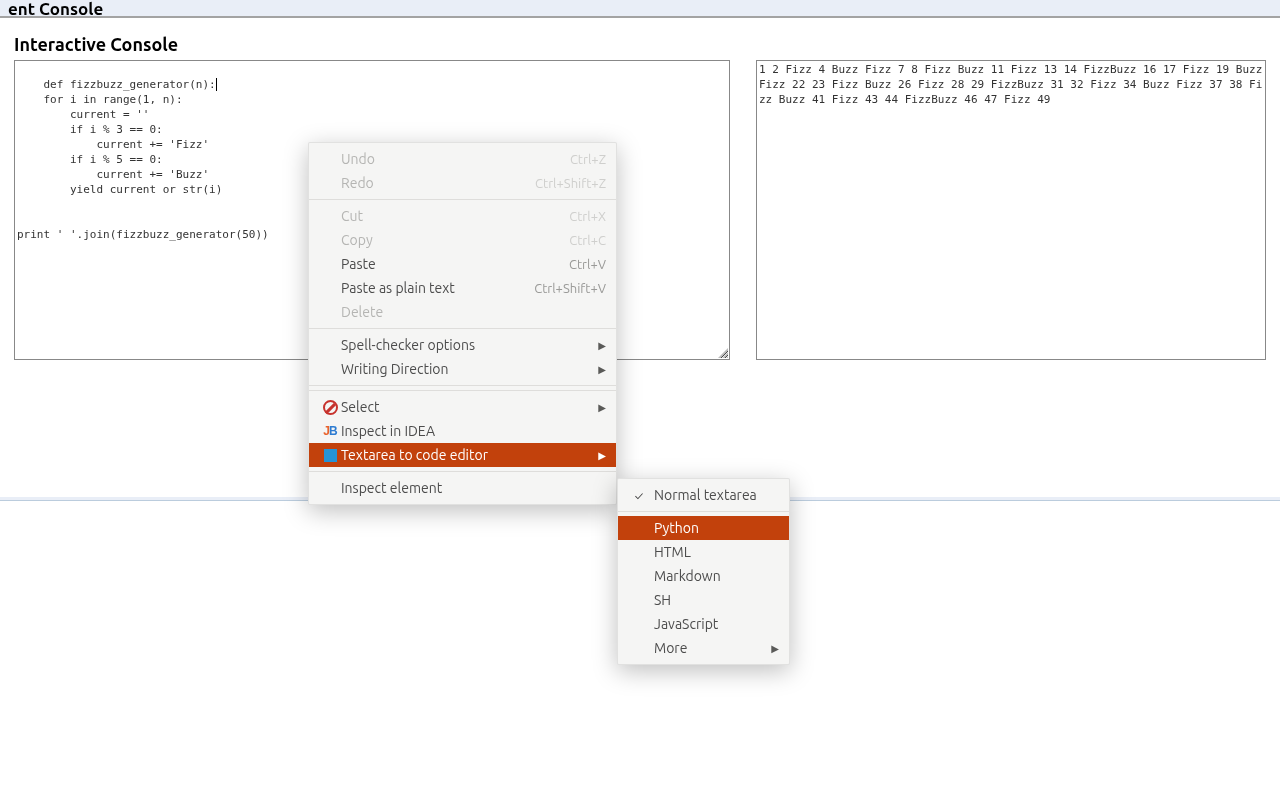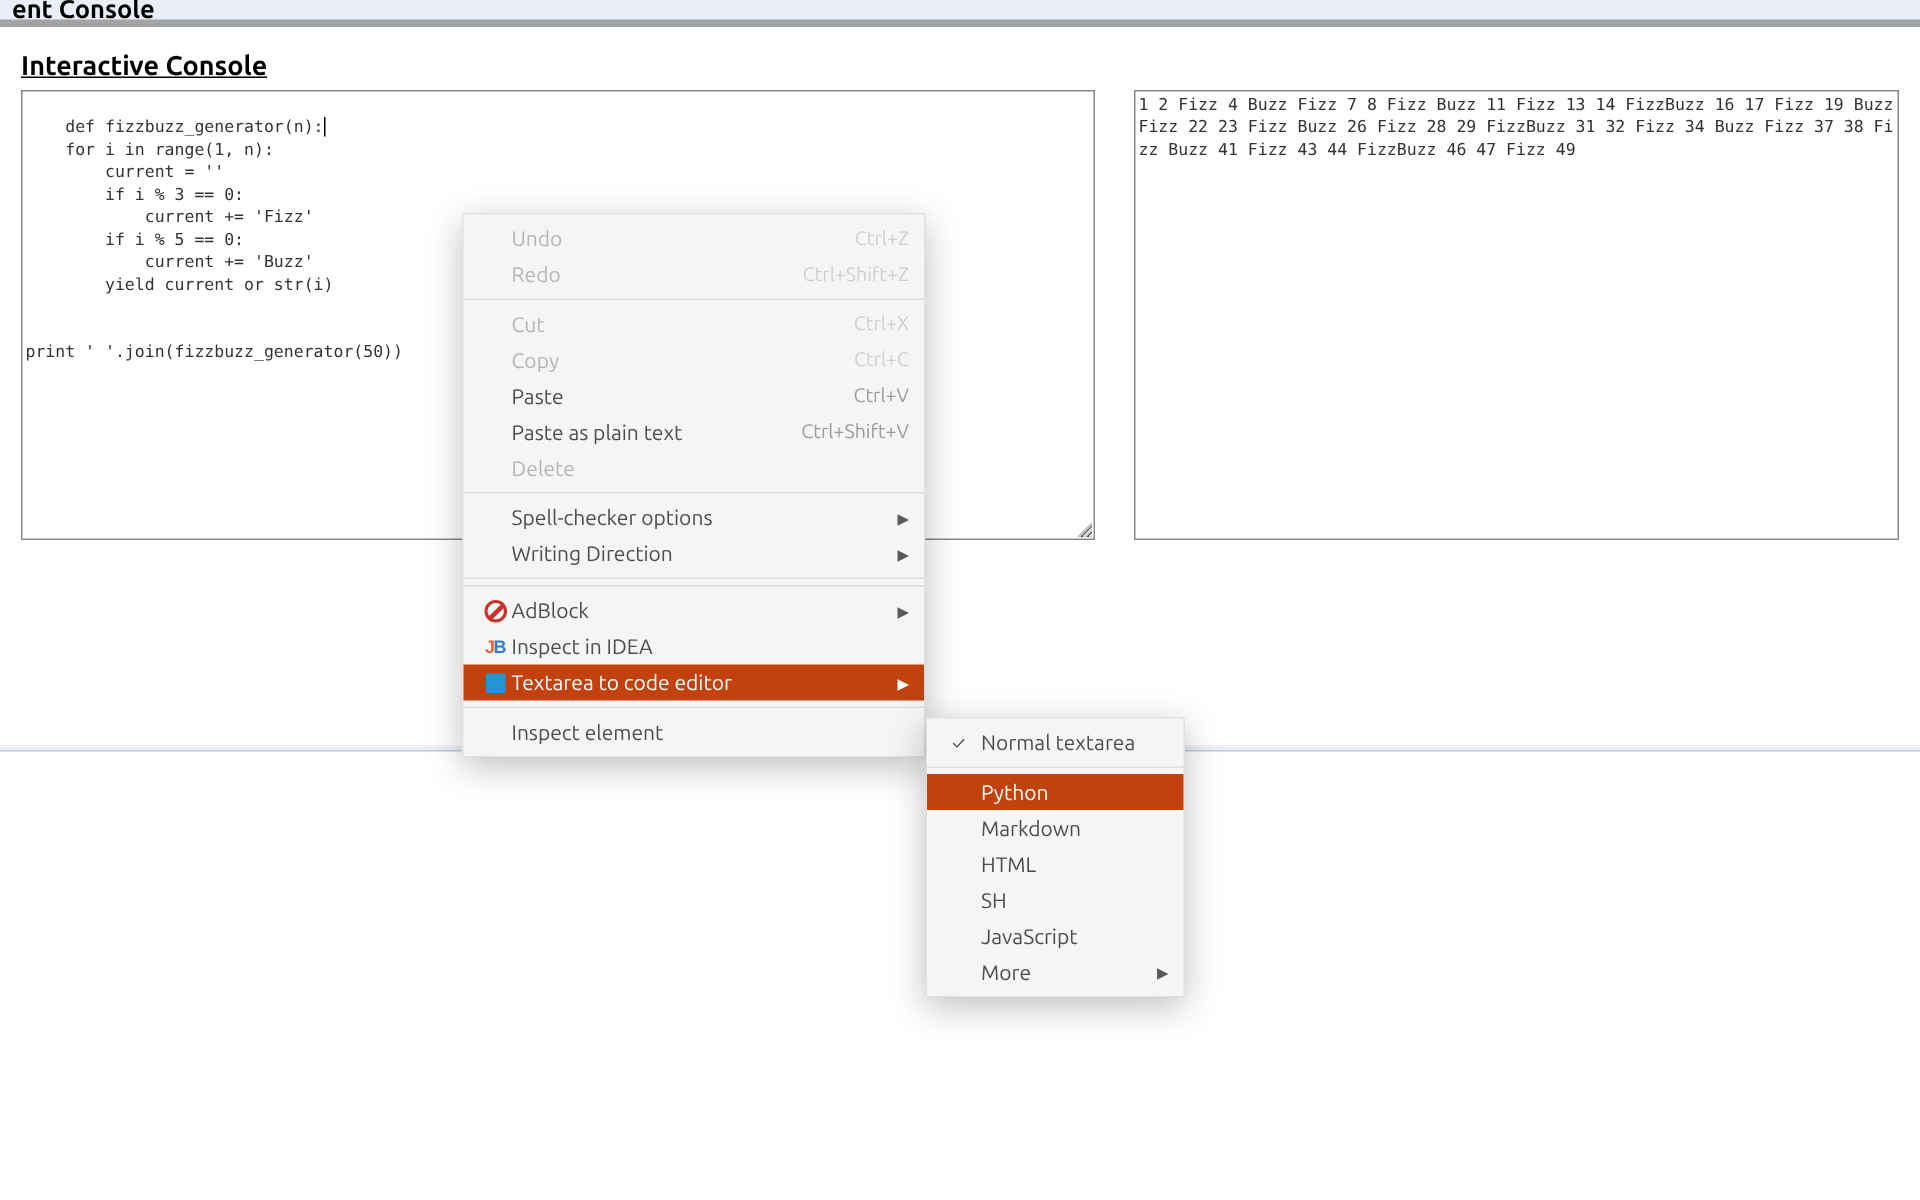--- a/index.html
+++ b/index.html
@@ -8,34 +8,33 @@
     width: 1280px; height: 800px;
     font-family: "Ubuntu", "Segoe UI", Arial, sans-serif;
     font-size: 14px;
     background: #fff;
     color: #333;
     overflow: hidden;
   }
   .topbar {
     height: 18px;
     background: #e9eef7;
-    border-bottom: 5px solid #a3a3a3;
+    border-bottom: 2px solid #a3a3a3;
     padding: 4px 8px;
     font-size: 17px;
     font-weight: 700;
     color: #000;
     display: flex;
     align-items: center;
   }
   .page-title {
     margin: 16px 11px 6px 14px;
     font-size: 18px;
     font-weight: 700;
     color: #000;
-    text-decoration: underline;
   }
   .panels {
     display: flex;
     gap: 26px;
     padding: 0 14px;
   }
   .code-panel, .output-panel {
     border: 1px solid #888;
     background: #fff;
     font-family: "DejaVu Sans Mono", Consolas, monospace;
@@ -237,21 +236,21 @@
     <span class="ico"></span>
     <span class="label">Writing Direction</span>
     <span class="arrow">▶</span>
   </div>
   <div class="menu-sep"></div>
   <div class="menu-sep"></div>
   <div class="menu-item">
     <span class="ico">
         <span class="adblock-ico"></span>
       </span>
-    <span class="label">AdBlock</span>
+    <span class="label">Select</span>
     <span class="arrow">▶</span>
   </div>
   <div class="menu-item">
     <span class="ico">
         <span class="jb-ico"><span class="j">J</span><span class="b">B</span></span>
       </span>
     <span class="label">Inspect in IDEA</span>
   </div>
   <div class="menu-item highlight">
     <span class="ico">
@@ -274,28 +273,28 @@
       </span>
     <span class="label">Normal textarea</span>
   </div>
   <div class="menu-sep"></div>
   <div class="menu-item highlight">
     <span class="ico"></span>
     <span class="label">Python</span>
   </div>
   <div class="menu-item">
     <span class="ico"></span>
+    <span class="label">HTML</span>
+  </div>
+  <div class="menu-item">
+    <span class="ico"></span>
     <span class="label">Markdown</span>
   </div>
   <div class="menu-item">
     <span class="ico"></span>
-    <span class="label">HTML</span>
-  </div>
-  <div class="menu-item">
-    <span class="ico"></span>
     <span class="label">SH</span>
   </div>
   <div class="menu-item">
     <span class="ico"></span>
     <span class="label">JavaScript</span>
   </div>
   <div class="menu-item">
     <span class="ico"></span>
     <span class="label">More</span>
     <span class="arrow">▶</span>

